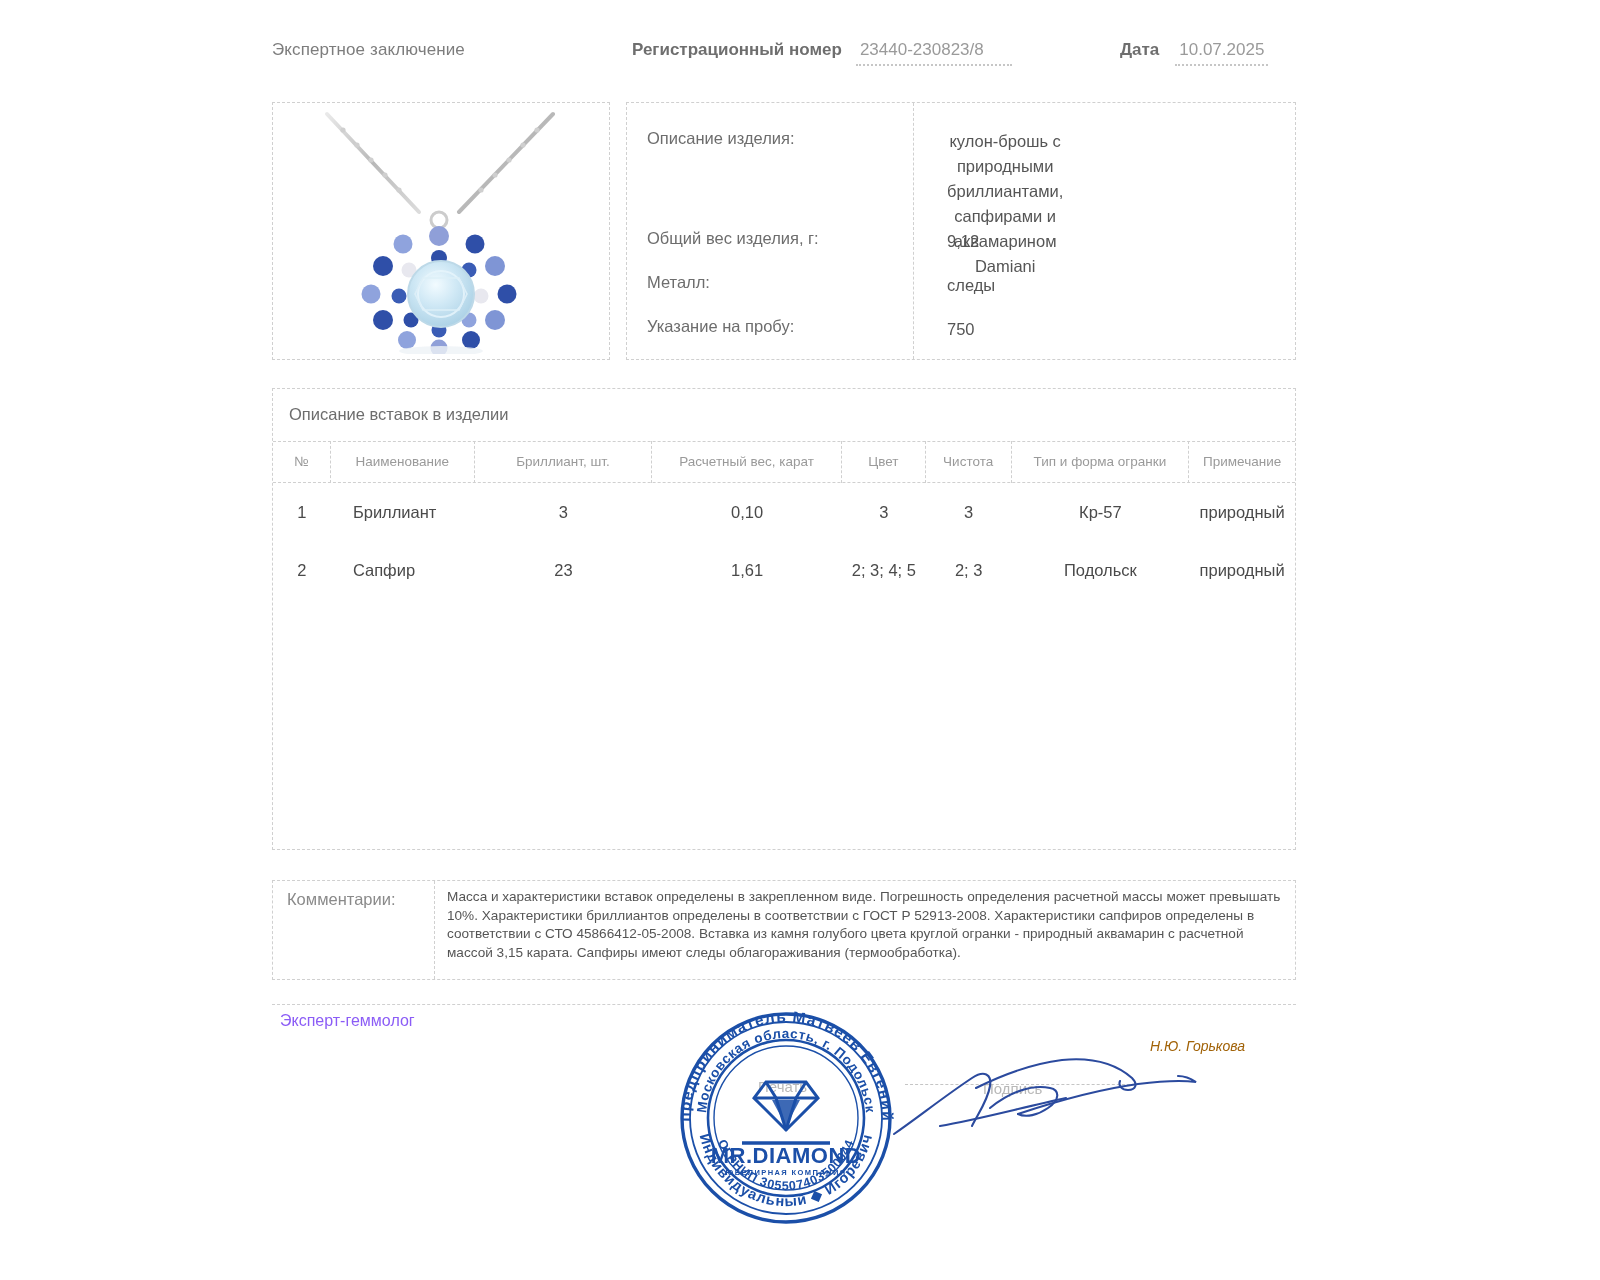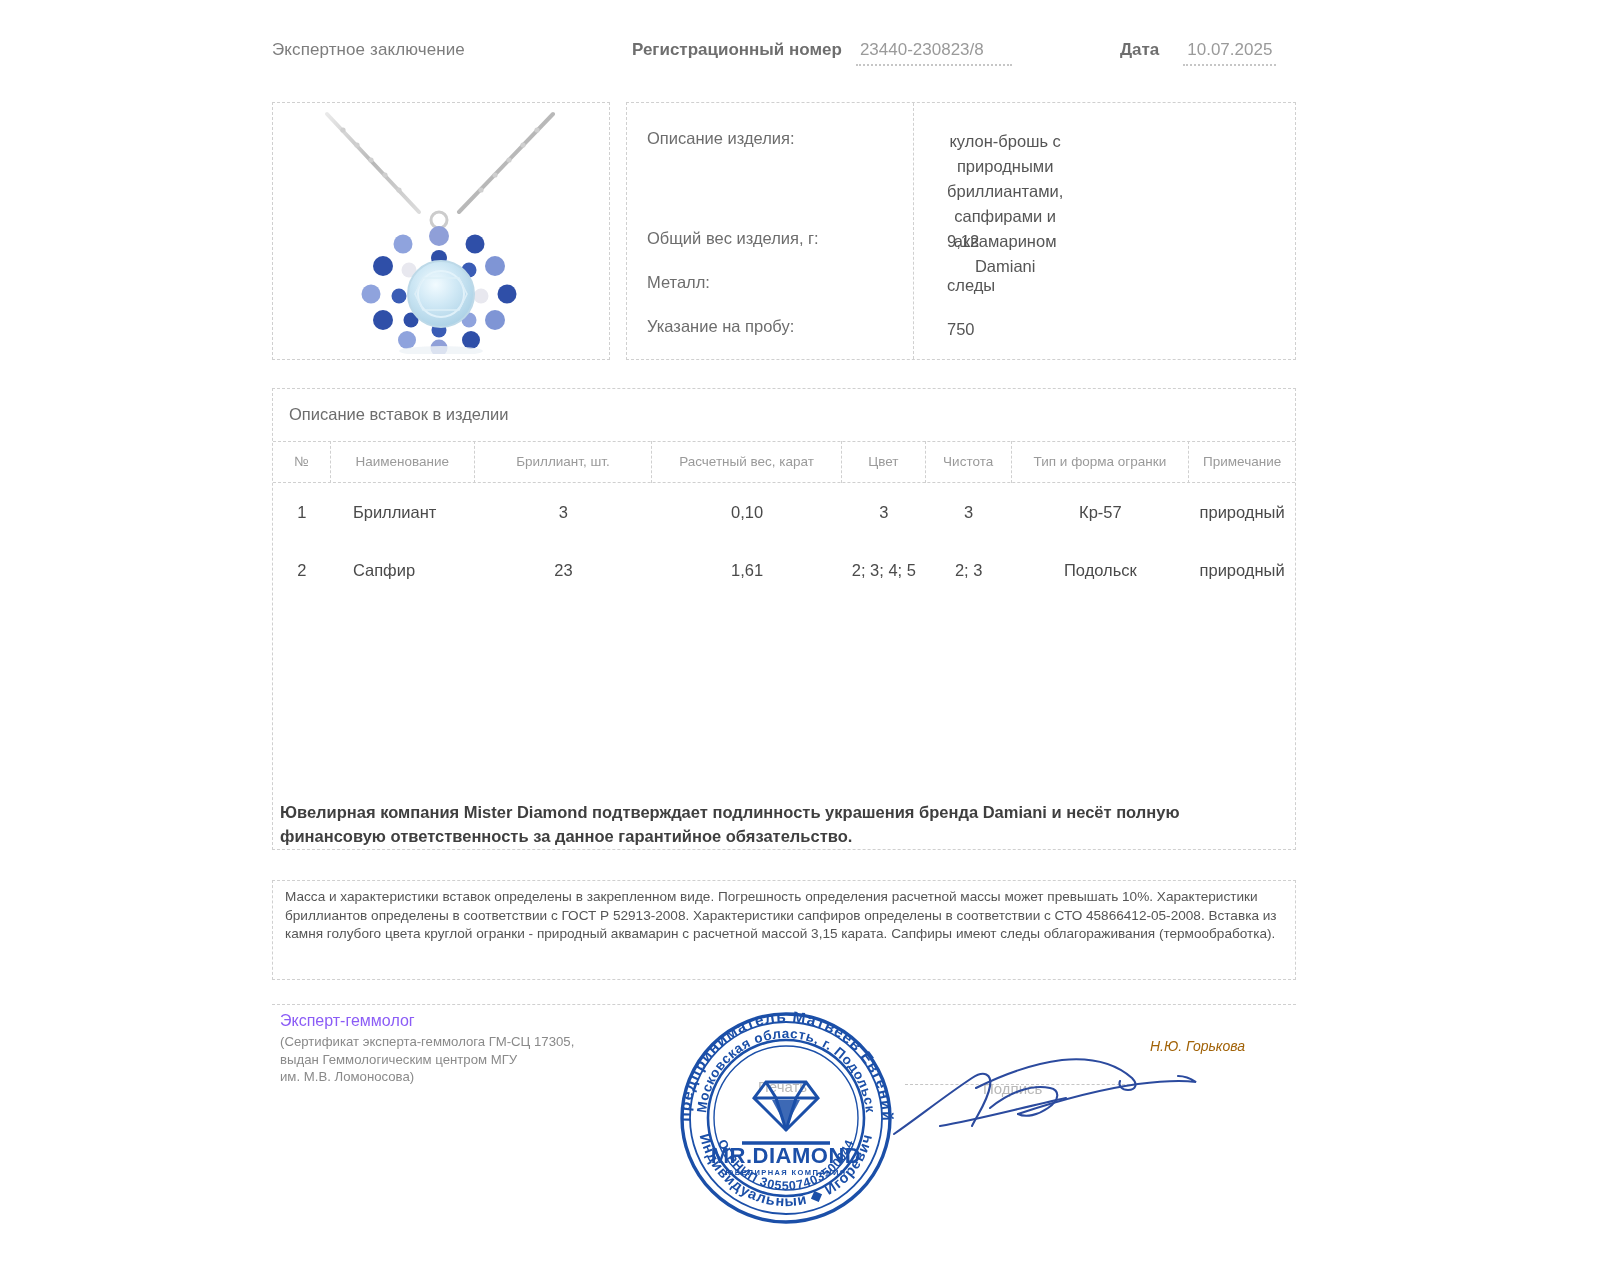--- a/index.html
+++ b/index.html
@@ -32,21 +32,21 @@
     margin-right: 14px;
   }
   .h-regval {
     font-size: 17px; color: #9a9a9a;
     border-bottom: 2px dotted #c6c6c6;
     padding: 0 4px 4px 4px;
     min-width: 156px; display: inline-block;
   }
   .h-datelabel {
     font-size: 17px; color: #6e6e6e; font-weight: bold;
-    margin-left: 108px; margin-right: 24px;
+    margin-left: 108px; margin-right: 16px;
   }
   .h-dateval {
     font-size: 17px; color: #9a9a9a;
     border-bottom: 2px dotted #c6c6c6;
     padding: 0 4px 4px 4px;
     display: inline-block;
   }
 
   
   .photo-box {
@@ -331,35 +331,30 @@
         <div class="ins-cell c2">23</div>
         <div class="ins-cell c3">1,61</div>
         <div class="ins-cell c4">2; 3; 4; 5</div>
         <div class="ins-cell c5">2; 3</div>
         <div class="ins-cell c6">Подольск</div>
         <div class="ins-cell c7">природный</div>
       </div>
     </div>
   </div>
 
-  <div class="guarantee">
-    <div class="guarantee-text">Ювелирная компания Mister Diamond подтверждает подлинность украшения бренда Damiani и несёт полную финансовую ответственность за данное гарантийное обязательство.</div>
-  </div>
 
   <div class="comments-box">
+    <div class="comments-label">Комментарии:</div>
     <div class="comments-text">Масса и характеристики вставок определены в закрепленном виде. Погрешность определения расчетной массы может превышать 10%. Характеристики бриллиантов определены в соответствии с ГОСТ Р 52913-2008. Характеристики сапфиров определены в соответствии с СТО 45866412-05-2008. Вставка из камня голубого цвета круглой огранки - природный аквамарин с расчетной массой 3,15 карата. Сапфиры имеют следы облагораживания (термообработка).</div>
   </div>
 
   <div class="footer-line"></div>
 
   <div class="expert-block">
     <div class="expert-title">Эксперт-геммолог</div>
-    <div class="expert-sub" style="white-space:pre-line;">(Сертификат эксперта-геммолога ГМ-СЦ 17305,
-выдан Геммологическим центром МГУ
-им. М.В. Ломоносова)</div>
   </div>
 
   <div class="stamp-caption">Печать</div>
 
   <div class="stamp-wrap">
     <svg width="248" height="230" viewBox="0 0 248 230">
       <defs>
         <path id="arcTop" d="M 28 118 A 96 96 0 0 1 220 118"></path>
         <path id="arcTop2" d="M 44 118 A 80 80 0 0 1 204 118"></path>
         <path id="arcBot" d="M 36 118 A 88 88 0 0 0 212 118"></path>

